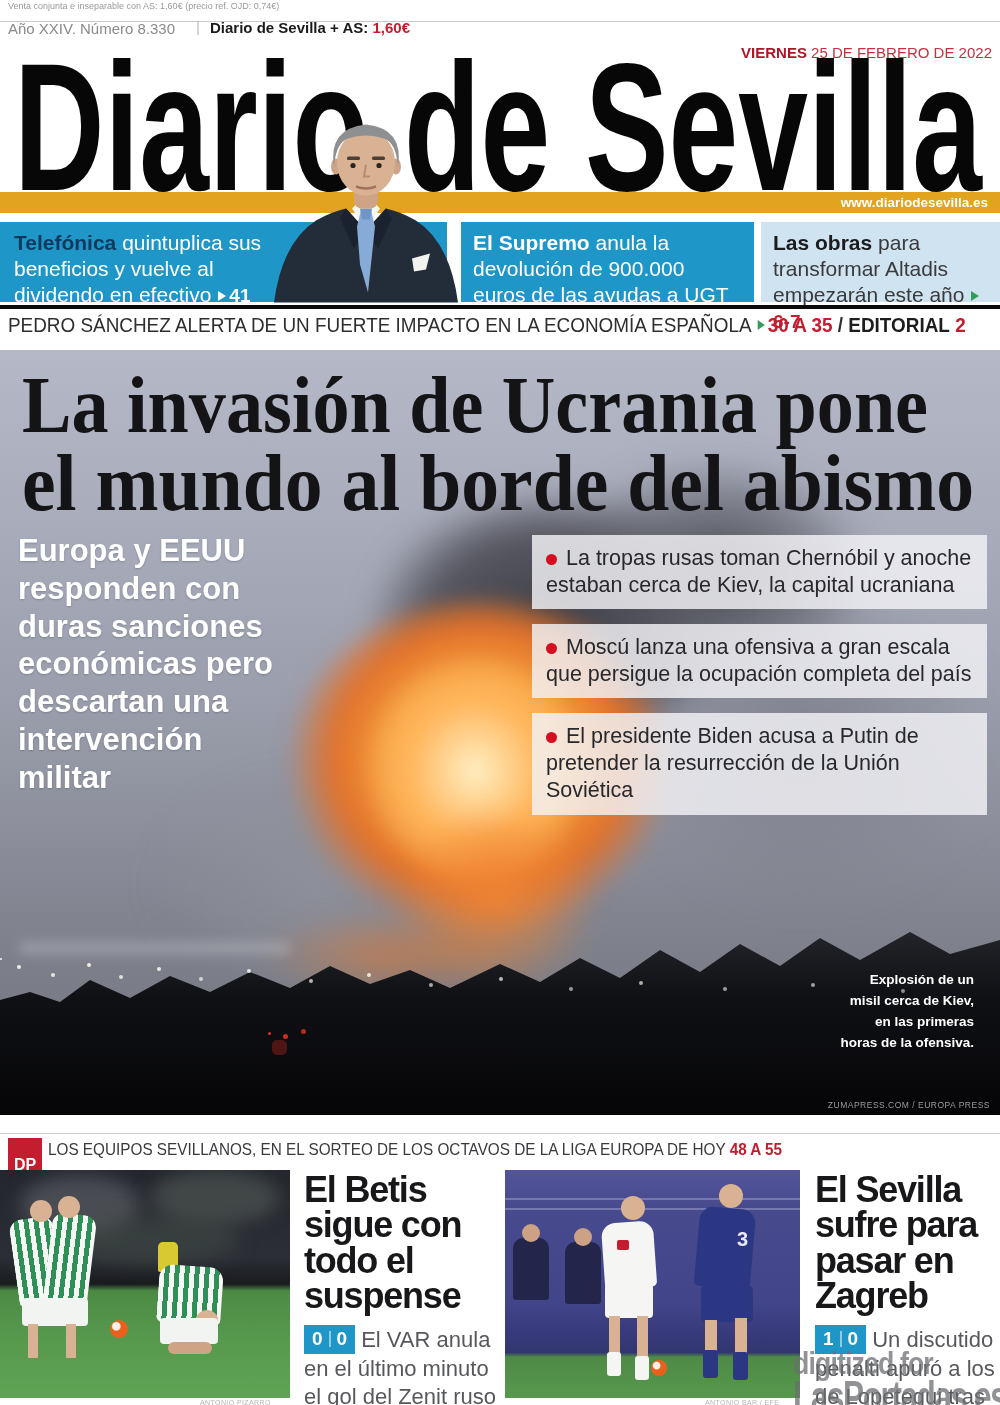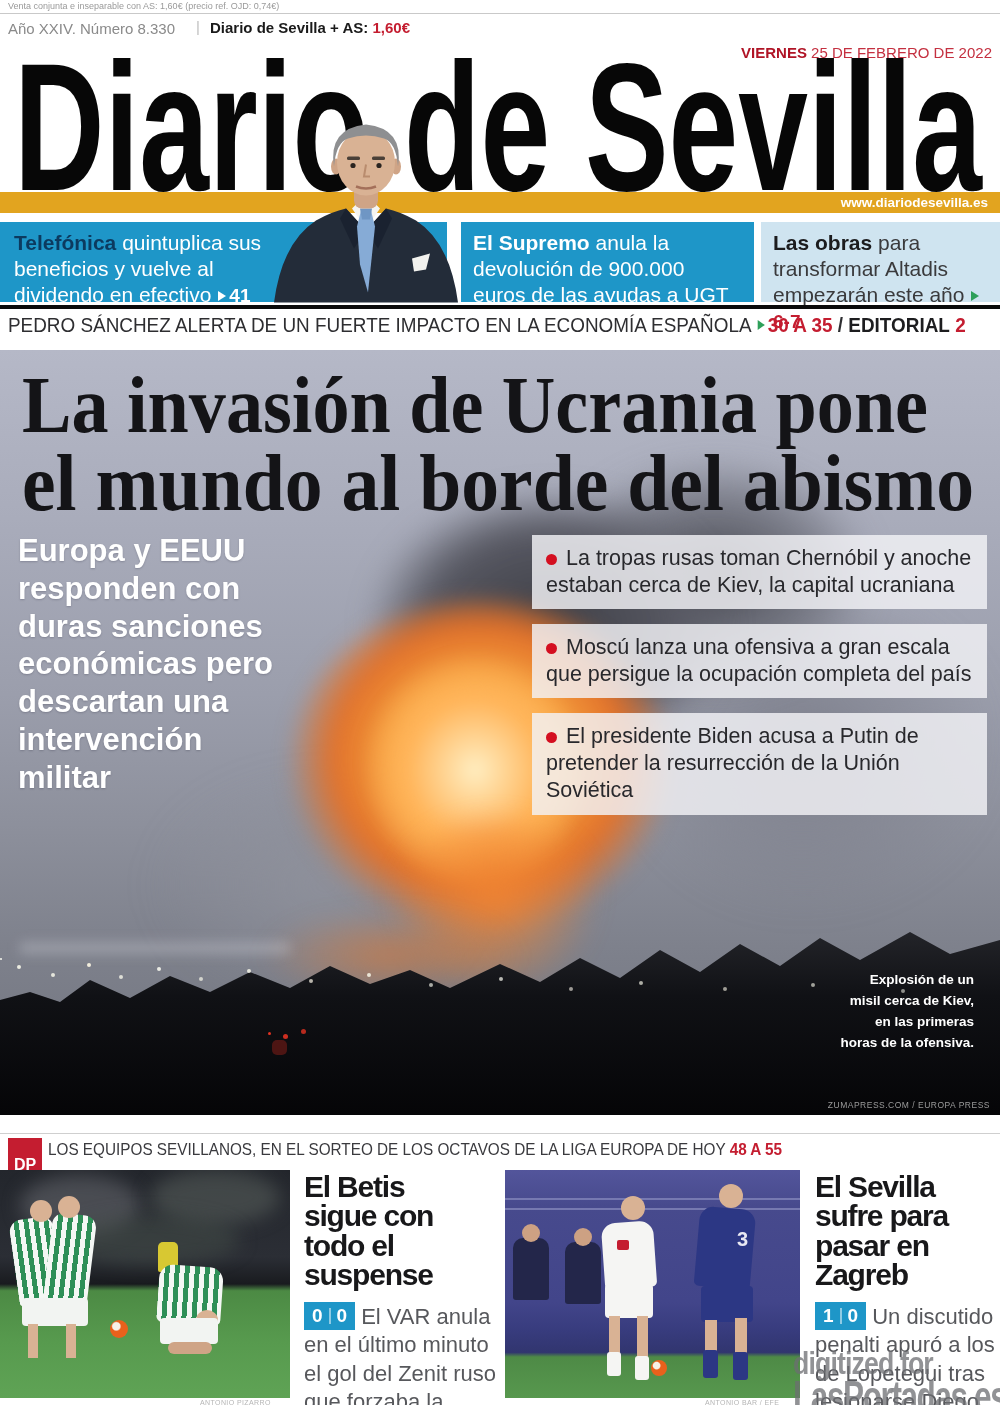--- a/index.html
+++ b/index.html
@@ -1,20 +1,20 @@
 <!DOCTYPE html>
 <html><head>
 <meta charset="utf-8">
 <style>
   * { margin:0; padding:0; box-sizing:border-box; }
   body { background:#ffffff; font-family:"Liberation Sans", sans-serif; }
   .page { position:relative; width:1000px; height:1405px; background:#fff; overflow:hidden; }
 
   
-  .microstrip { position:absolute; top:0; left:0; width:1000px; height:14px;
+  .microstrip { position:absolute; top:0; left:0; width:1000px; height:22px;
     border-bottom:1px solid #c9c9c9; color:#9a9a9a; font-size:9px; line-height:13px; padding-left:8px; }
   .inforow { position:absolute; top:17px; left:0; width:1000px; height:26px; font-size:15px; }
   .inforow .edition { position:absolute; left:8px; top:3px; color:#8a8a8a; }
   .inforow .sep1 { position:absolute; left:196px; top:1px; color:#c0c0c0; }
   .inforow .product { position:absolute; left:210px; top:2px; color:#1a1a1a; font-weight:bold; }
   .inforow .price { color:#c41d30; font-weight:bold; }
   .inforow .daterow { position:absolute; right:8px; top:2px; color:#c43040;margin-top:25px; }
   .inforow .weekday { color:#b01426; font-weight:bold; }
 
   
@@ -133,21 +133,21 @@
   .bplayer-s { position:absolute; left:196px; top:116px; width:52px; height:36px; background:#2c3784; border-radius:4px; }
   .bplayer-l1 { position:absolute; left:200px; top:150px; width:12px; height:32px; background:#d9b294; }
   .bplayer-l2 { position:absolute; left:230px; top:148px; width:12px; height:36px; background:#d9b294; }
   .bplayer-k1 { position:absolute; left:198px; top:180px; width:15px; height:28px; background:#2c3784; border-radius:3px; }
   .bplayer-k2 { position:absolute; left:228px; top:182px; width:15px; height:28px; background:#2c3784; border-radius:3px; }
   .ball-s { left:146px; top:190px; width:16px; height:16px; }
 
   .bcol { position:absolute; top:1172px; }
   .betiscol { left:304px; width:200px; }
   .sevcol { left:815px; width:185px; }
-  .bheadline { font-size:30px; font-weight:bold; color:#18181a; line-height:0.98; letter-spacing:-1.2px; white-space:pre-line; }
+  .bheadline { font-size:36px; font-weight:bold; color:#18181a; line-height:0.98; letter-spacing:-1.2px; white-space:pre-line; }
   .bbody { margin-top:12px; font-size:22px; color:#57585c; line-height:1.3; }
   .score { display:inline-flex; align-items:center; background:#1e96c8; color:#fff; font-weight:bold; font-size:19px; padding:2px 8px; vertical-align:2px; margin-right:6px; }
   .score .sdiv { width:2px; height:16px; background:rgba(255,255,255,.5); margin:0 6px; }
 
   .tinycredit { position:absolute; top:1399px; font-size:7px; color:#b5b5b5; letter-spacing:.4px; }
   .tc1 { left:200px; } .tc2 { left:705px; }
 
   .watermark { position:absolute; left:793px; top:1348px; z-index:9; color:rgba(108,110,114,.75); font-weight:bold; transform-origin:left top; }
   .wm1 { font-size:31px; letter-spacing:-1px; transform:scaleX(.86); transform-origin:left top; line-height:1; }
   .wm2 { font-size:45px; letter-spacing:-2px; transform:scaleX(.70); transform-origin:left top; line-height:0.82; }

